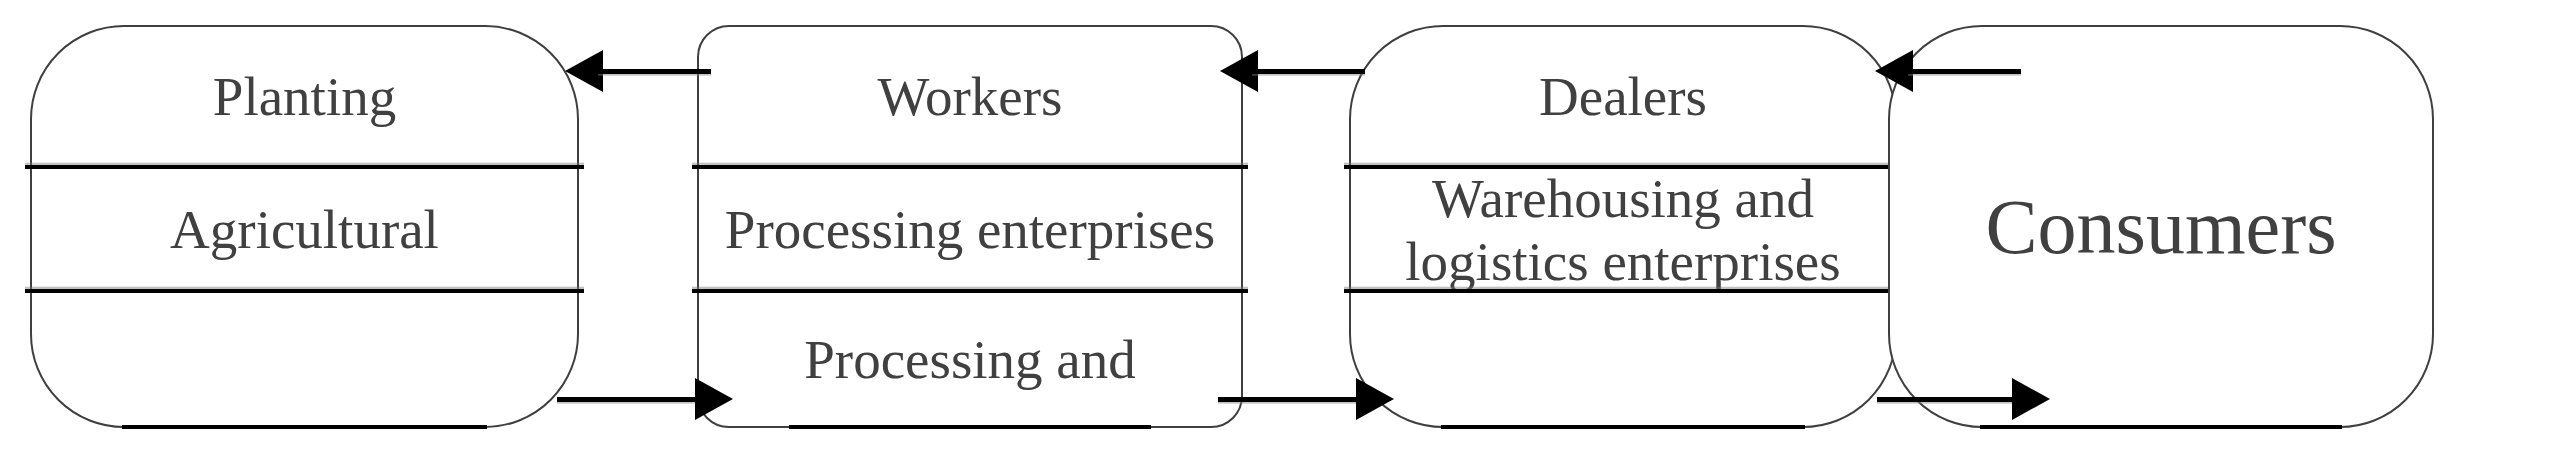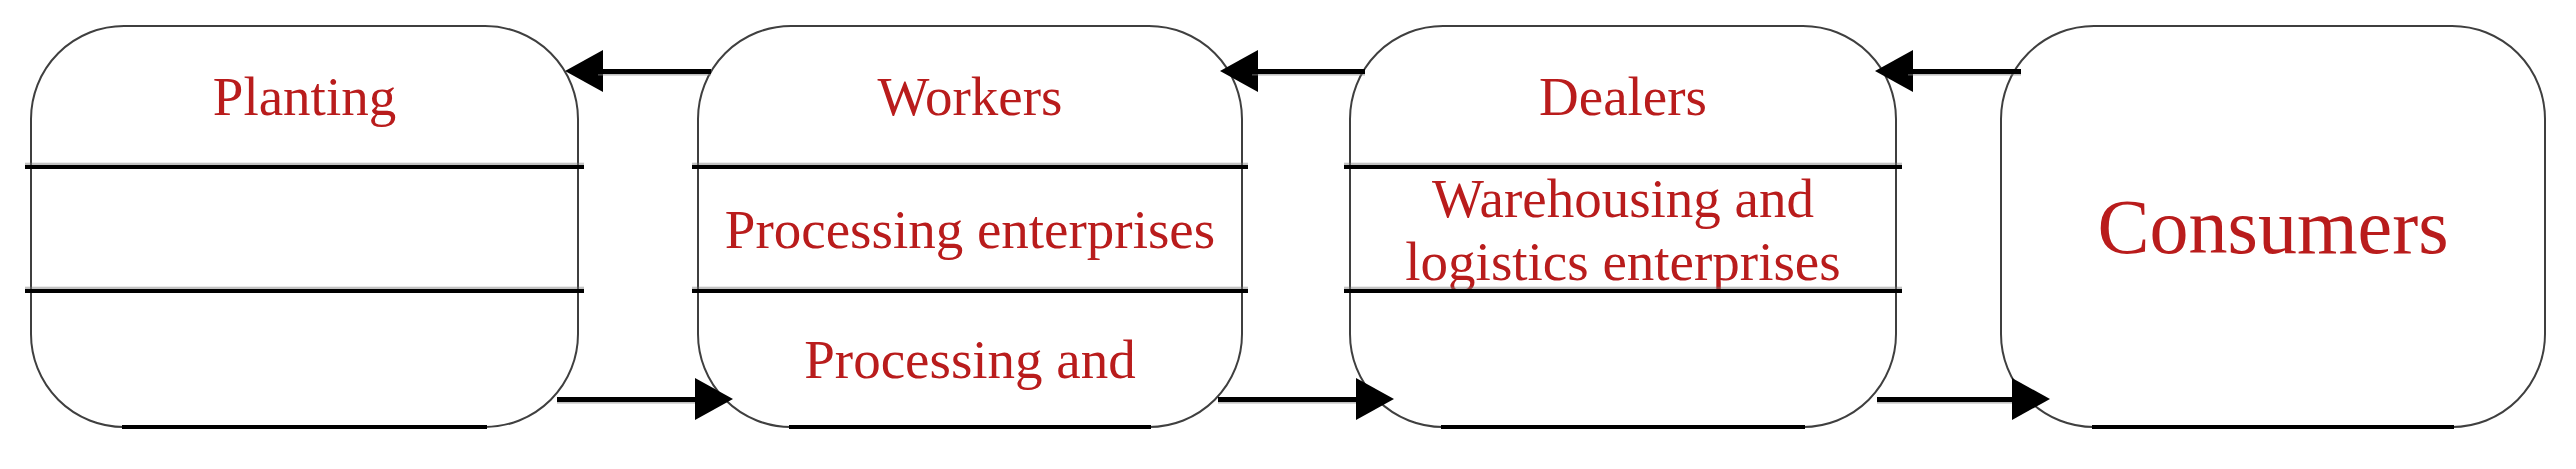--- a/index.html
+++ b/index.html
@@ -7,35 +7,35 @@
     padding: 0;
     background: #ffffff;
   }
   .canvas {
     position: relative;
     width: 2576px;
     height: 460px;
     background: #ffffff;
     overflow: hidden;
     font-family: "Liberation Serif", "DejaVu Serif", serif;
-    color: #b91c1c;
+    color: #404040;
   }
   .node {
     position: absolute;
     top: 25px;
     height: 403px;
     box-sizing: border-box;
     border: 2.3px solid #3f3f3f;
     border-radius: 94px;
     background: #ffffff;
   }
   .b1 { left: 30px;   width: 549px; }
-  .b2 { left: 697px;  width: 546px; }
+  .b2 { left: 697px;  width: 546px; border-radius: 32px; }
   .b3 { left: 1349px; width: 548px; }
-  .b4 { left: 2000px; width: 546px; padding-left: 32px; }
+  .b4 { left: 1888px; width: 546px; padding-left: 32px; }
 
   
   .bottom-bar {
     position: absolute;
     left: 90px;
     right: 90px;
     bottom: -3.1px;
     height: 3.9px;
     background: #000;
   }
@@ -104,20 +104,21 @@
 <body>
 
 <div class="canvas">
 
   <div class="node b1">
     <div class="row r1">
       <span>Planting</span>
     </div>
     <div class="divider d1"></div>
     <div class="row r2">
+      <span>Agricultural</span>
     </div>
     <div class="divider d2"></div>
     <div class="bottom-bar"></div>
   </div>
 
   <div class="node b2">
     <div class="row r1">
       <span>Workers</span>
     </div>
     <div class="divider d1"></div>

